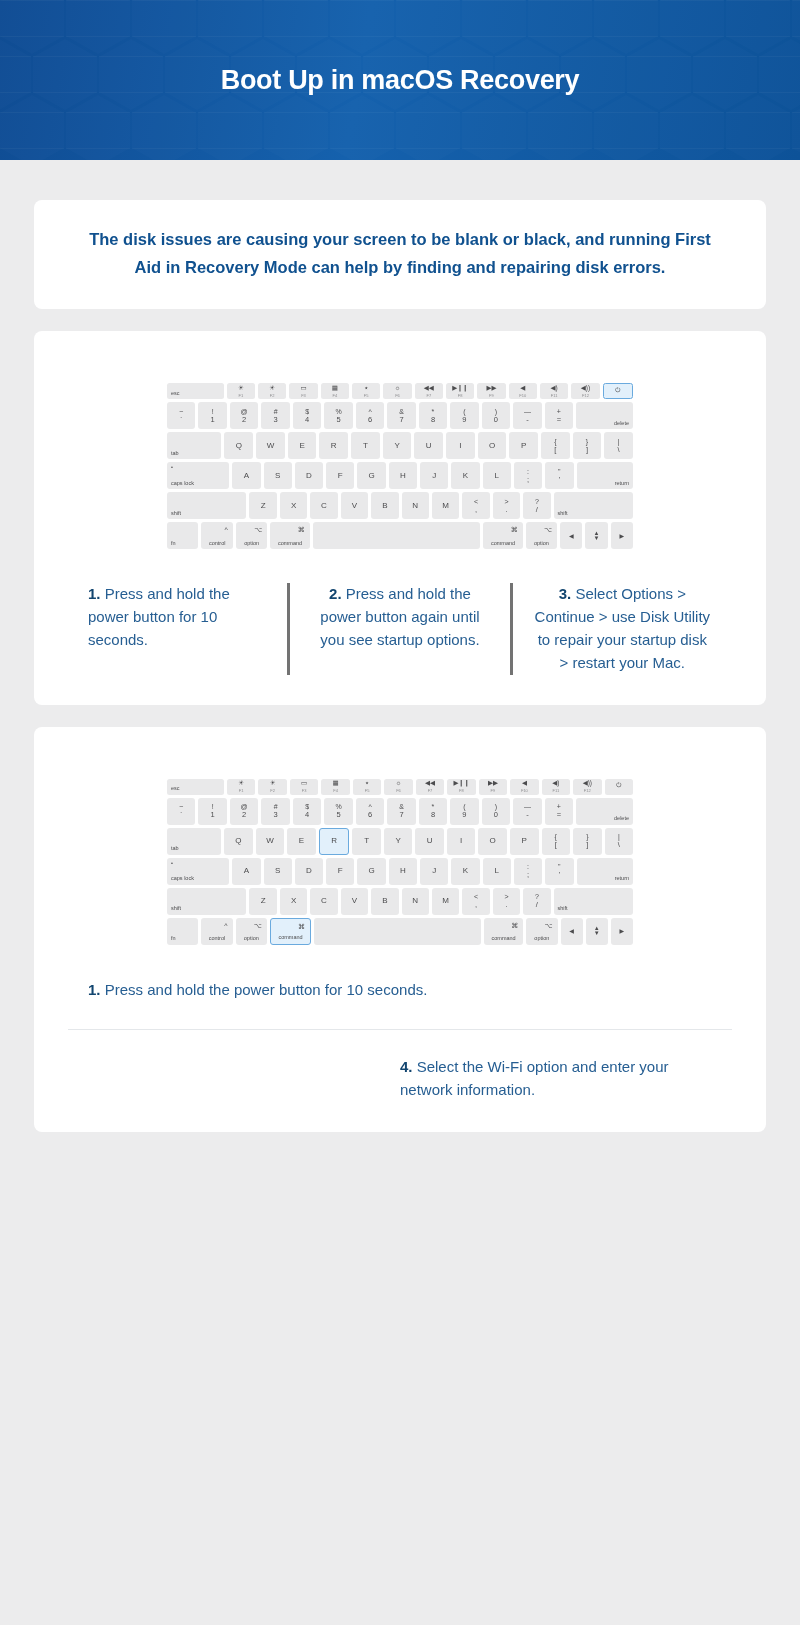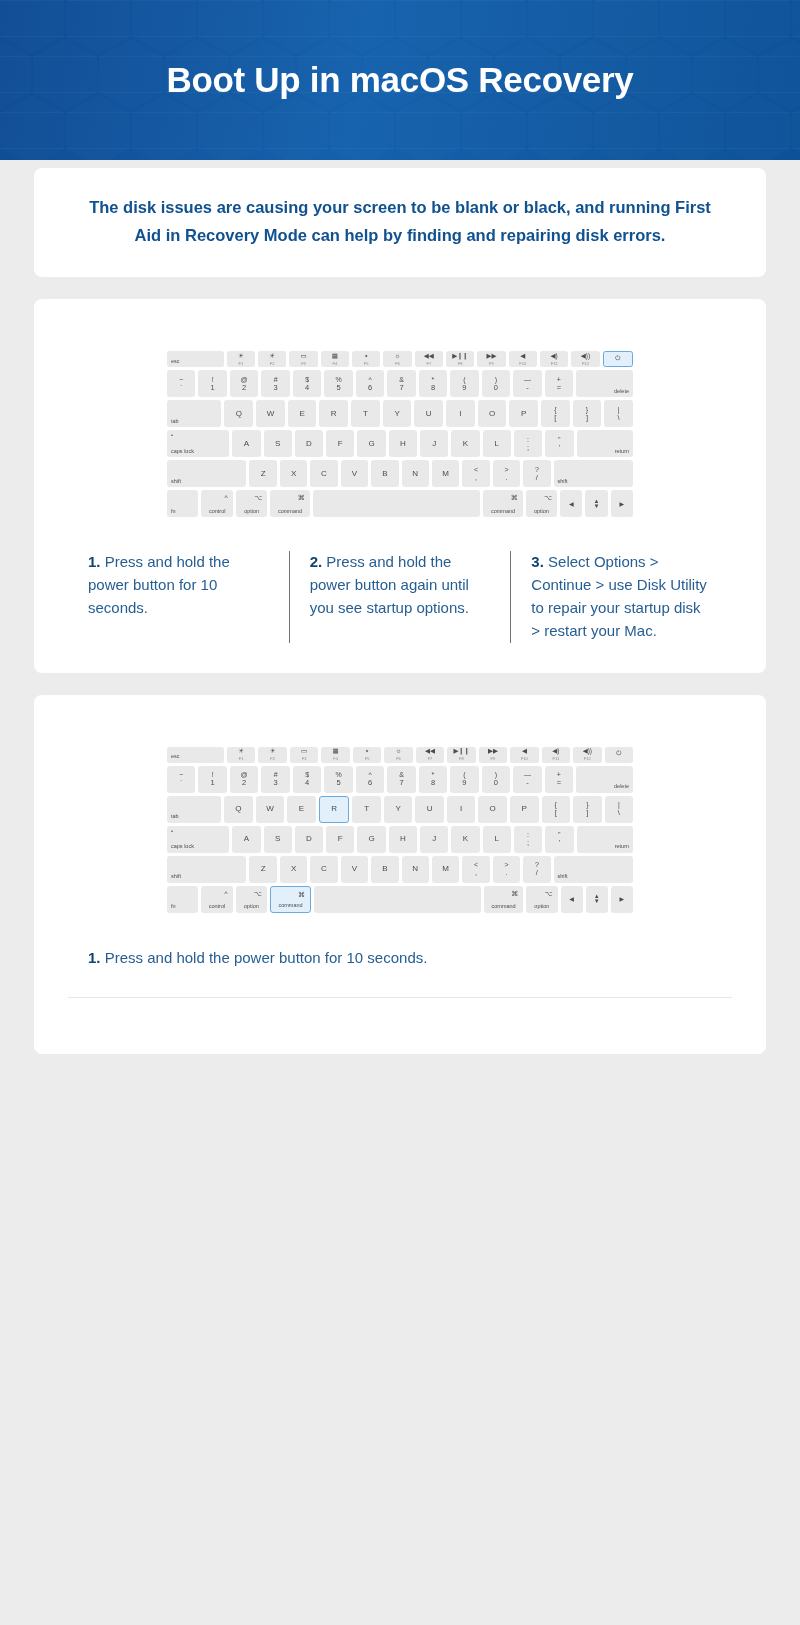--- a/index.html
+++ b/index.html
@@ -31,35 +31,35 @@
   .hex:before, .hex:after {
     content: ""; position: absolute; left: 0; width: 0; height: 0;
     border-left: 32px solid transparent; border-right: 32px solid transparent;
   }
   .hex:before { bottom: 100%; border-bottom: 18px solid rgba(255,255,255,.045); }
   .hex:after  { top: 100%; border-top: 18px solid rgba(255,255,255,.045); }
   .header-title {
     position: relative;
     z-index: 3;
     color: #ffffff;
-    font-size: 35px;
+    font-size: 27px;
     font-weight: bold;
     letter-spacing: -0.3px;
     text-align: center;
     font-family: "Liberation Sans", sans-serif;
   }
 
   
   .card {
     background: #ffffff;
     border-radius: 8px;
     margin: 0 34px;
   }
   .intro-card {
-    margin-top: 8px;
+    margin-top: 40px;
     padding: 26px 48px 28px;
     text-align: center;
   }
   .intro-text {
     color: #10518f;
     font-size: 16.5px;
     font-weight: bold;
     line-height: 1.68;
   }
 
@@ -119,21 +119,21 @@
     margin-top: 34px;
     padding: 0 34px;
   }
   .step {
     flex: 1 1 0;
     padding: 0 20px;
     color: #265e92;
     font-size: 15px;
     line-height: 1.52;
   }
-  .step + .step { border-left: 1px solid #737373; }
+  .step + .step { border-left: 3px solid #737373; text-align: center; }
   .step b { color: #12456f; font-weight: bold; }
   .steps.second-row {
     margin-top: 28px;
     padding-top: 26px;
     border-top: 1px solid #e4e7ea;
     margin-left: 34px;
     margin-right: 34px;
     padding-left: 0; padding-right: 0;
   }
   .steps.second-row .spacer { flex: 1 1 0; border: none; }
@@ -838,17 +838,21 @@
         </div>
     </div>
     <div class="steps">
       <div class="step">
         <b>1.</b>
         <span>Press and hold the power button for 10 seconds.</span>
       </div>
     </div>
     <div class="steps second-row">
       <div class="spacer"></div>
+      <div class="step">
+        <b>4.</b>
+        <span>Select the Wi-Fi option and enter your network information.</span>
+      </div>
     </div>
   </div>
 
 
 </div>
 
 </body></html>

